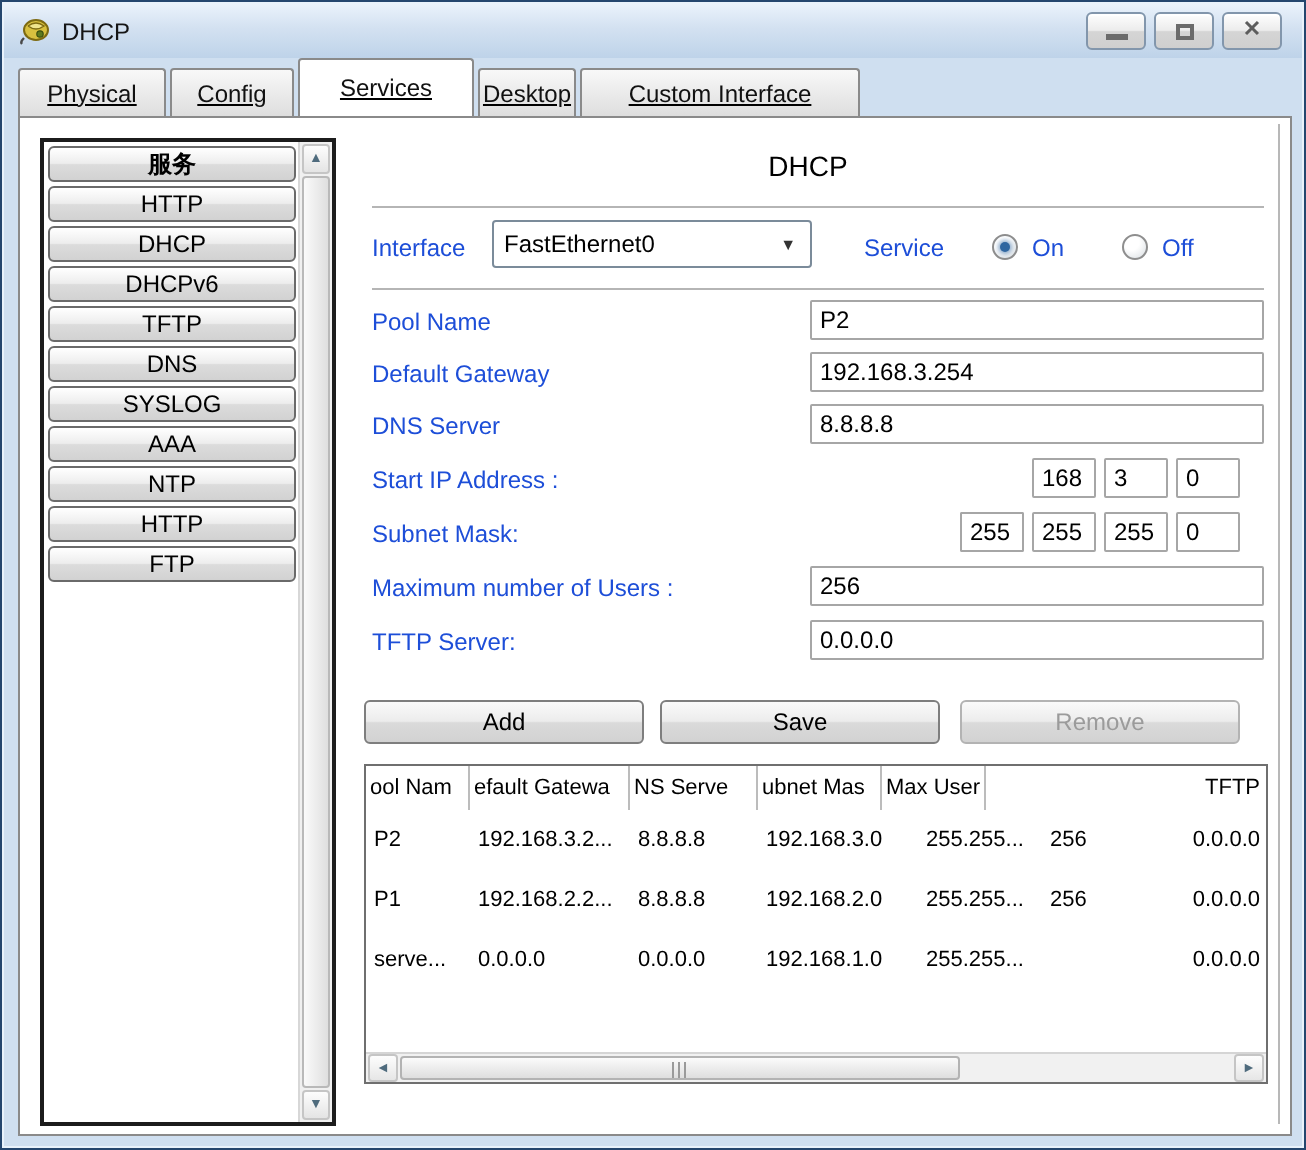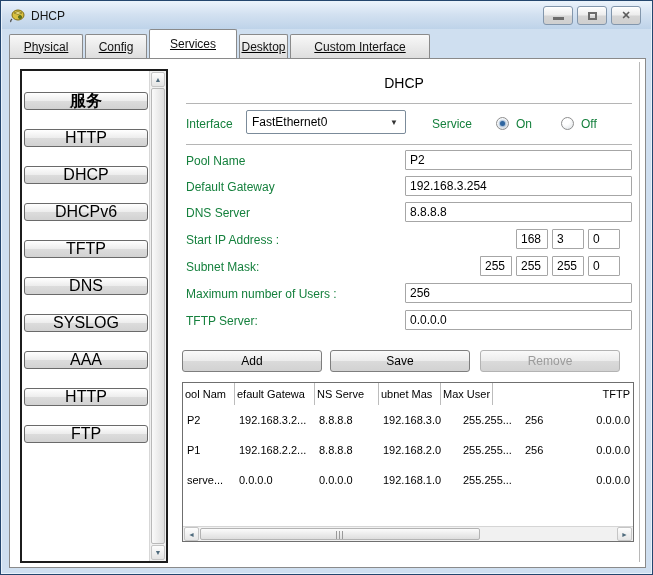--- a/index.html
+++ b/index.html
@@ -55,21 +55,21 @@
   .sidebar-box {
     position:absolute; left:10px; top:10px; width:148px; height:494px;
     border:2px solid #1c1c1c; background:#fff;
   }
   .side-buttons { position:absolute; left:2px; top:2px; width:124px; }
   .side-btn {
     height:18px; margin-bottom:2px;
     border:1px solid #6a6a6a; border-radius:3px;
     background:linear-gradient(180deg,#ffffff 0%,#ededed 48%,#dcdcdc 52%,#d2d2d2 100%);
     display:flex; align-items:center; justify-content:center;
-    font-size:16px; color:#000; cursor:default;margin-top:19px;
+    font-size:12px; color:#000; cursor:default;
   }
   .side-btn.hdr { font-weight:bold; }
   .v-scroll {
     position:absolute; top:0; right:0; width:17px; height:100%;
     background:#f0f0f0; border-left:1px solid #d7d7d7;
   }
   .v-scroll .arrow {
     height:15px; display:flex; align-items:center; justify-content:center;
     font-size:7px; color:#4f6b7d;
     background:linear-gradient(180deg,#fdfdfd,#e4e4e4);
@@ -83,21 +83,21 @@
     border:1px solid #b9b9b9; border-radius:2px;
   }
 
   
   .main {
     position:absolute; left:168px; top:3px; width:462px; height:500px;
     border-right:1px solid #b8b8b8; background:#fff;
   }
   .heading { position:absolute; top:13px; left:0; width:452px; text-align:center; font-size:14px; color:#000; }
   .hline { position:absolute; left:8px; width:446px; height:1px; background:#b5b5b5; }
-  .lbl { position:absolute; font-size:12px; color:#15803d; white-space:nowrap; }
+  .lbl { position:absolute; font-size:12px; color:#1d4ed8; white-space:nowrap; }
 
   .dropdown {
     position:absolute; left:68px; top:48px; width:160px; height:24px;
     border:1px solid #7b8b9a; border-radius:2px; background:#fff;
     display:flex; align-items:center; font-size:12px; padding-left:5px; cursor:default;
   }
   .dd-arrow { margin-left:auto; padding-right:7px; font-size:8px; color:#333; }
 
   .radio {
     position:absolute; width:13px; height:13px; border-radius:50%;
@@ -210,20 +210,21 @@
     <div class="sidebar-box">
       <div class="side-buttons">
         <div class="side-btn hdr">服务</div>
         <div class="side-btn">HTTP</div>
         <div class="side-btn">DHCP</div>
         <div class="side-btn">DHCPv6</div>
         <div class="side-btn">TFTP</div>
         <div class="side-btn">DNS</div>
         <div class="side-btn">SYSLOG</div>
         <div class="side-btn">AAA</div>
+        <div class="side-btn">NTP</div>
         <div class="side-btn">HTTP</div>
         <div class="side-btn">FTP</div>
       </div>
       <div class="v-scroll">
         <div class="arrow up">▲</div>
         <div class="thumb"></div>
         <div class="arrow down">▼</div>
       </div>
     </div>
 

